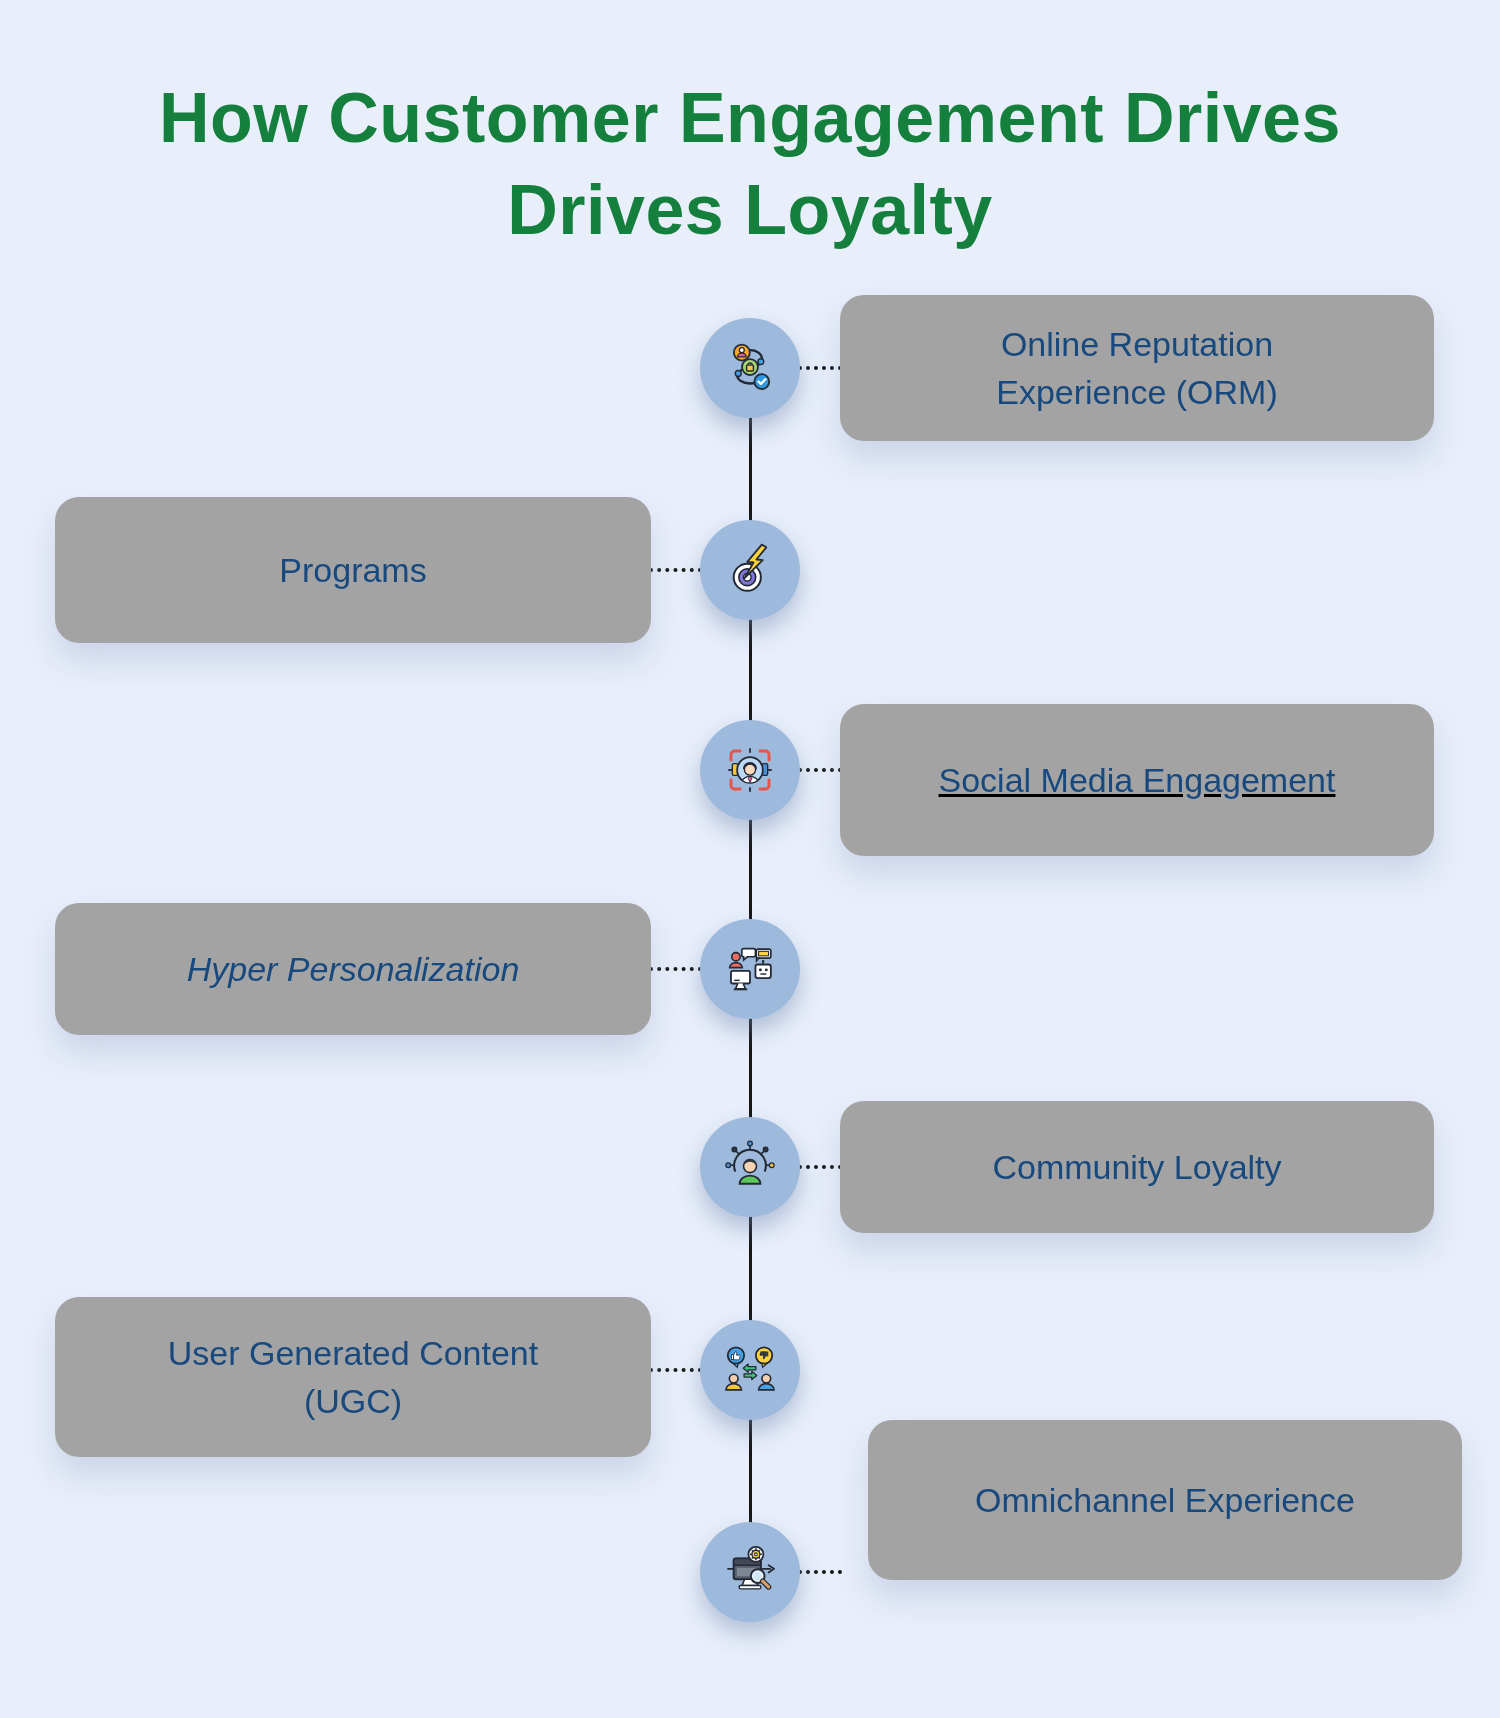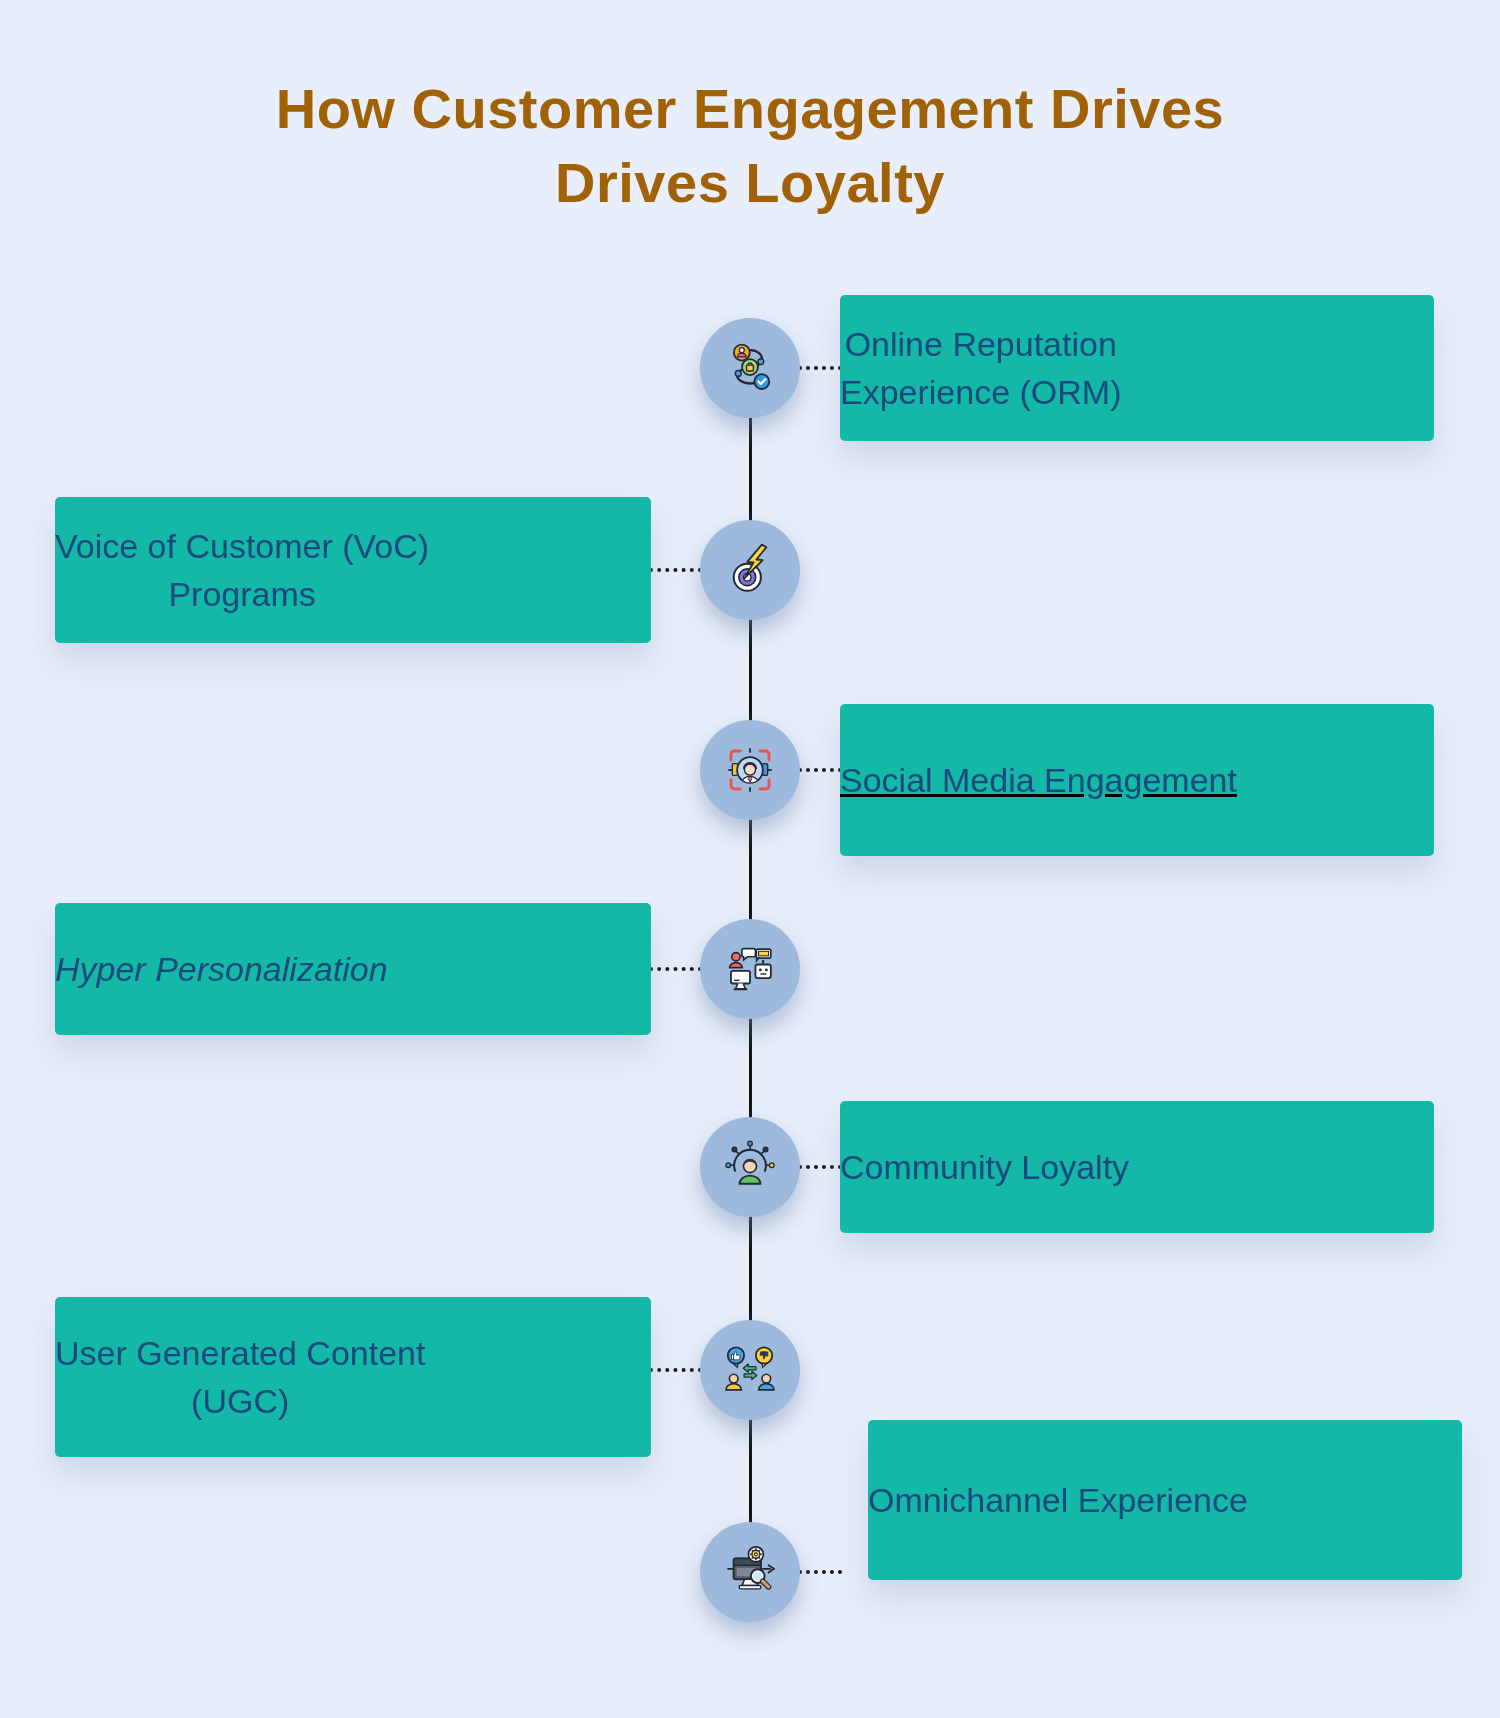--- a/index.html
+++ b/index.html
@@ -1,33 +1,33 @@
 <!DOCTYPE html>
 <html><head>
 <meta charset="utf-8">
 <style>
   html,body{margin:0;padding:0;}
   body{font-family:"Liberation Sans","DejaVu Sans",sans-serif;background:#E8EEFA;}
   #canvas{position:relative;width:1500px;height:1718px;background:#E8EEFA;overflow:hidden;}
 
   .title{position:absolute;top:72px;left:0;width:100%;text-align:center;
-         color:#a16207;font-size:56px;font-weight:700;line-height:1.32;letter-spacing:.5px;}
+         color:#15803d;font-size:70px;font-weight:700;line-height:1.32;letter-spacing:.5px;}
   .title span{display:block;}
 
   .spine{position:absolute;left:749px;top:368px;width:3px;height:1204px;background:#161616;z-index:1;}
 
   .node{position:absolute;left:700px;width:100px;height:100px;border-radius:50%;
         background:#9DB9DC;display:flex;align-items:center;justify-content:center;z-index:3;
         box-shadow:0 12px 22px rgba(110,135,175,.45);}
   .node svg{width:58px;height:58px;display:block;}
 
   .connector{position:absolute;height:0;border-top:4px dotted #161616;z-index:2;}
 
-  .card{position:absolute;background:#14b8a6;border-radius:5px;z-index:2;
-        display:flex;align-items:center;text-align:center;
+  .card{position:absolute;background:#a3a3a3;border-radius:24px;z-index:2;
+        display:flex;align-items:center;justify-content:center;text-align:center;
         box-shadow:0 18px 30px rgba(140,158,195,.30);}
   .card .label{color:#17497E;font-size:34px;font-weight:500;line-height:1.42;}
   .card .label span{display:block;}
   .card.right{left:840px;width:594px;}
   .card.left{left:55px;width:596px;}
 </style>
 </head>
 <body>
 
 <div id="canvas">
@@ -66,21 +66,20 @@
   <div class="node" style="top:520px;">
     <svg viewBox="0 0 64 64">
       <circle cx="29" cy="40" r="15" fill="#FFFFFF" stroke="#232A36" stroke-width="2.2"></circle>
       <circle cx="29" cy="40" r="9.3" fill="#8075DA" stroke="#232A36" stroke-width="1.8"></circle>
       <circle cx="29" cy="40" r="4.2" fill="#FFFFFF" stroke="#232A36" stroke-width="1.6"></circle>
       <path d="M45 4 L29 23 L36 23.5 L26 41 L46 21 L39 20.4 L50 7 Z" fill="#FFD43B" stroke="#232A36" stroke-width="2" stroke-linejoin="round"></path>
     </svg>
   </div>
   <div class="card left" style="top:497px;height:146px;">
     <div class="label">
-      <span>Voice of Customer (VoC)</span>
       <span>Programs</span>
     </div>
   </div>
 
   <div class="connector" style="left:798px;top:768px;width:44px;"></div>
   <div class="node" style="top:720px;">
     <svg viewBox="0 0 64 64">
       <clipPath id="socClip">
           <circle cx="32" cy="32" r="13.6"></circle>
         </clipPath>

